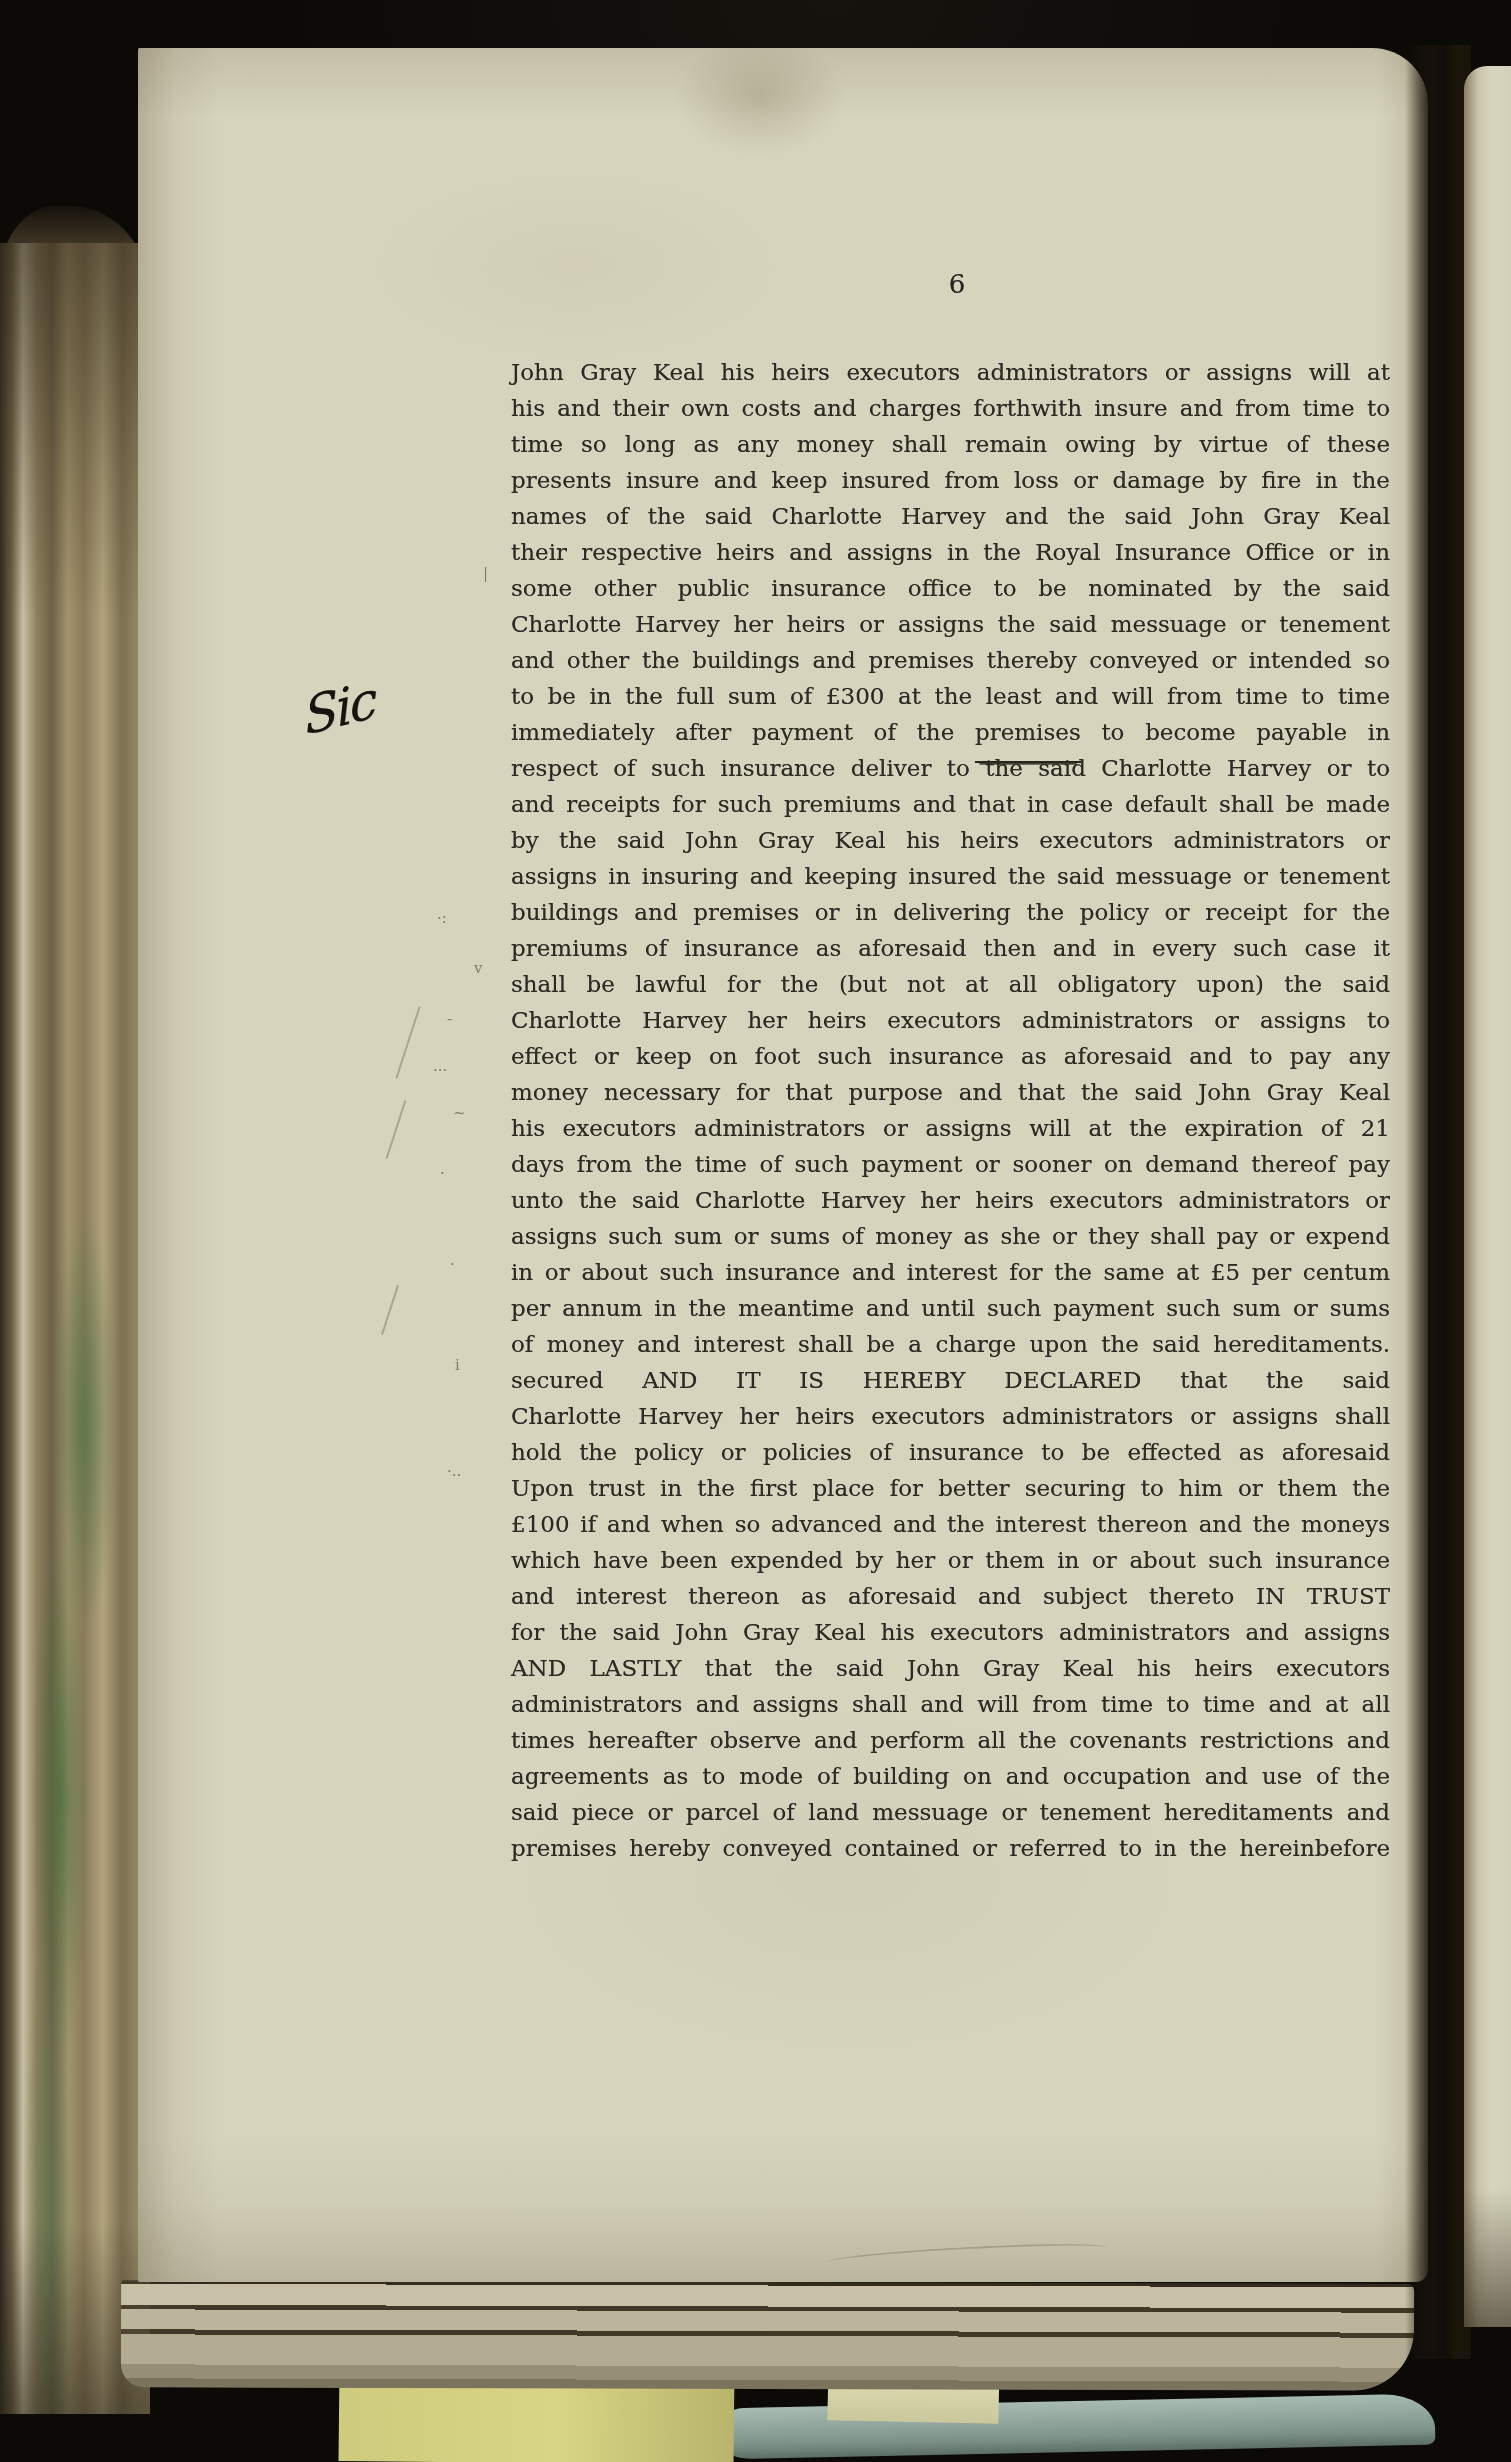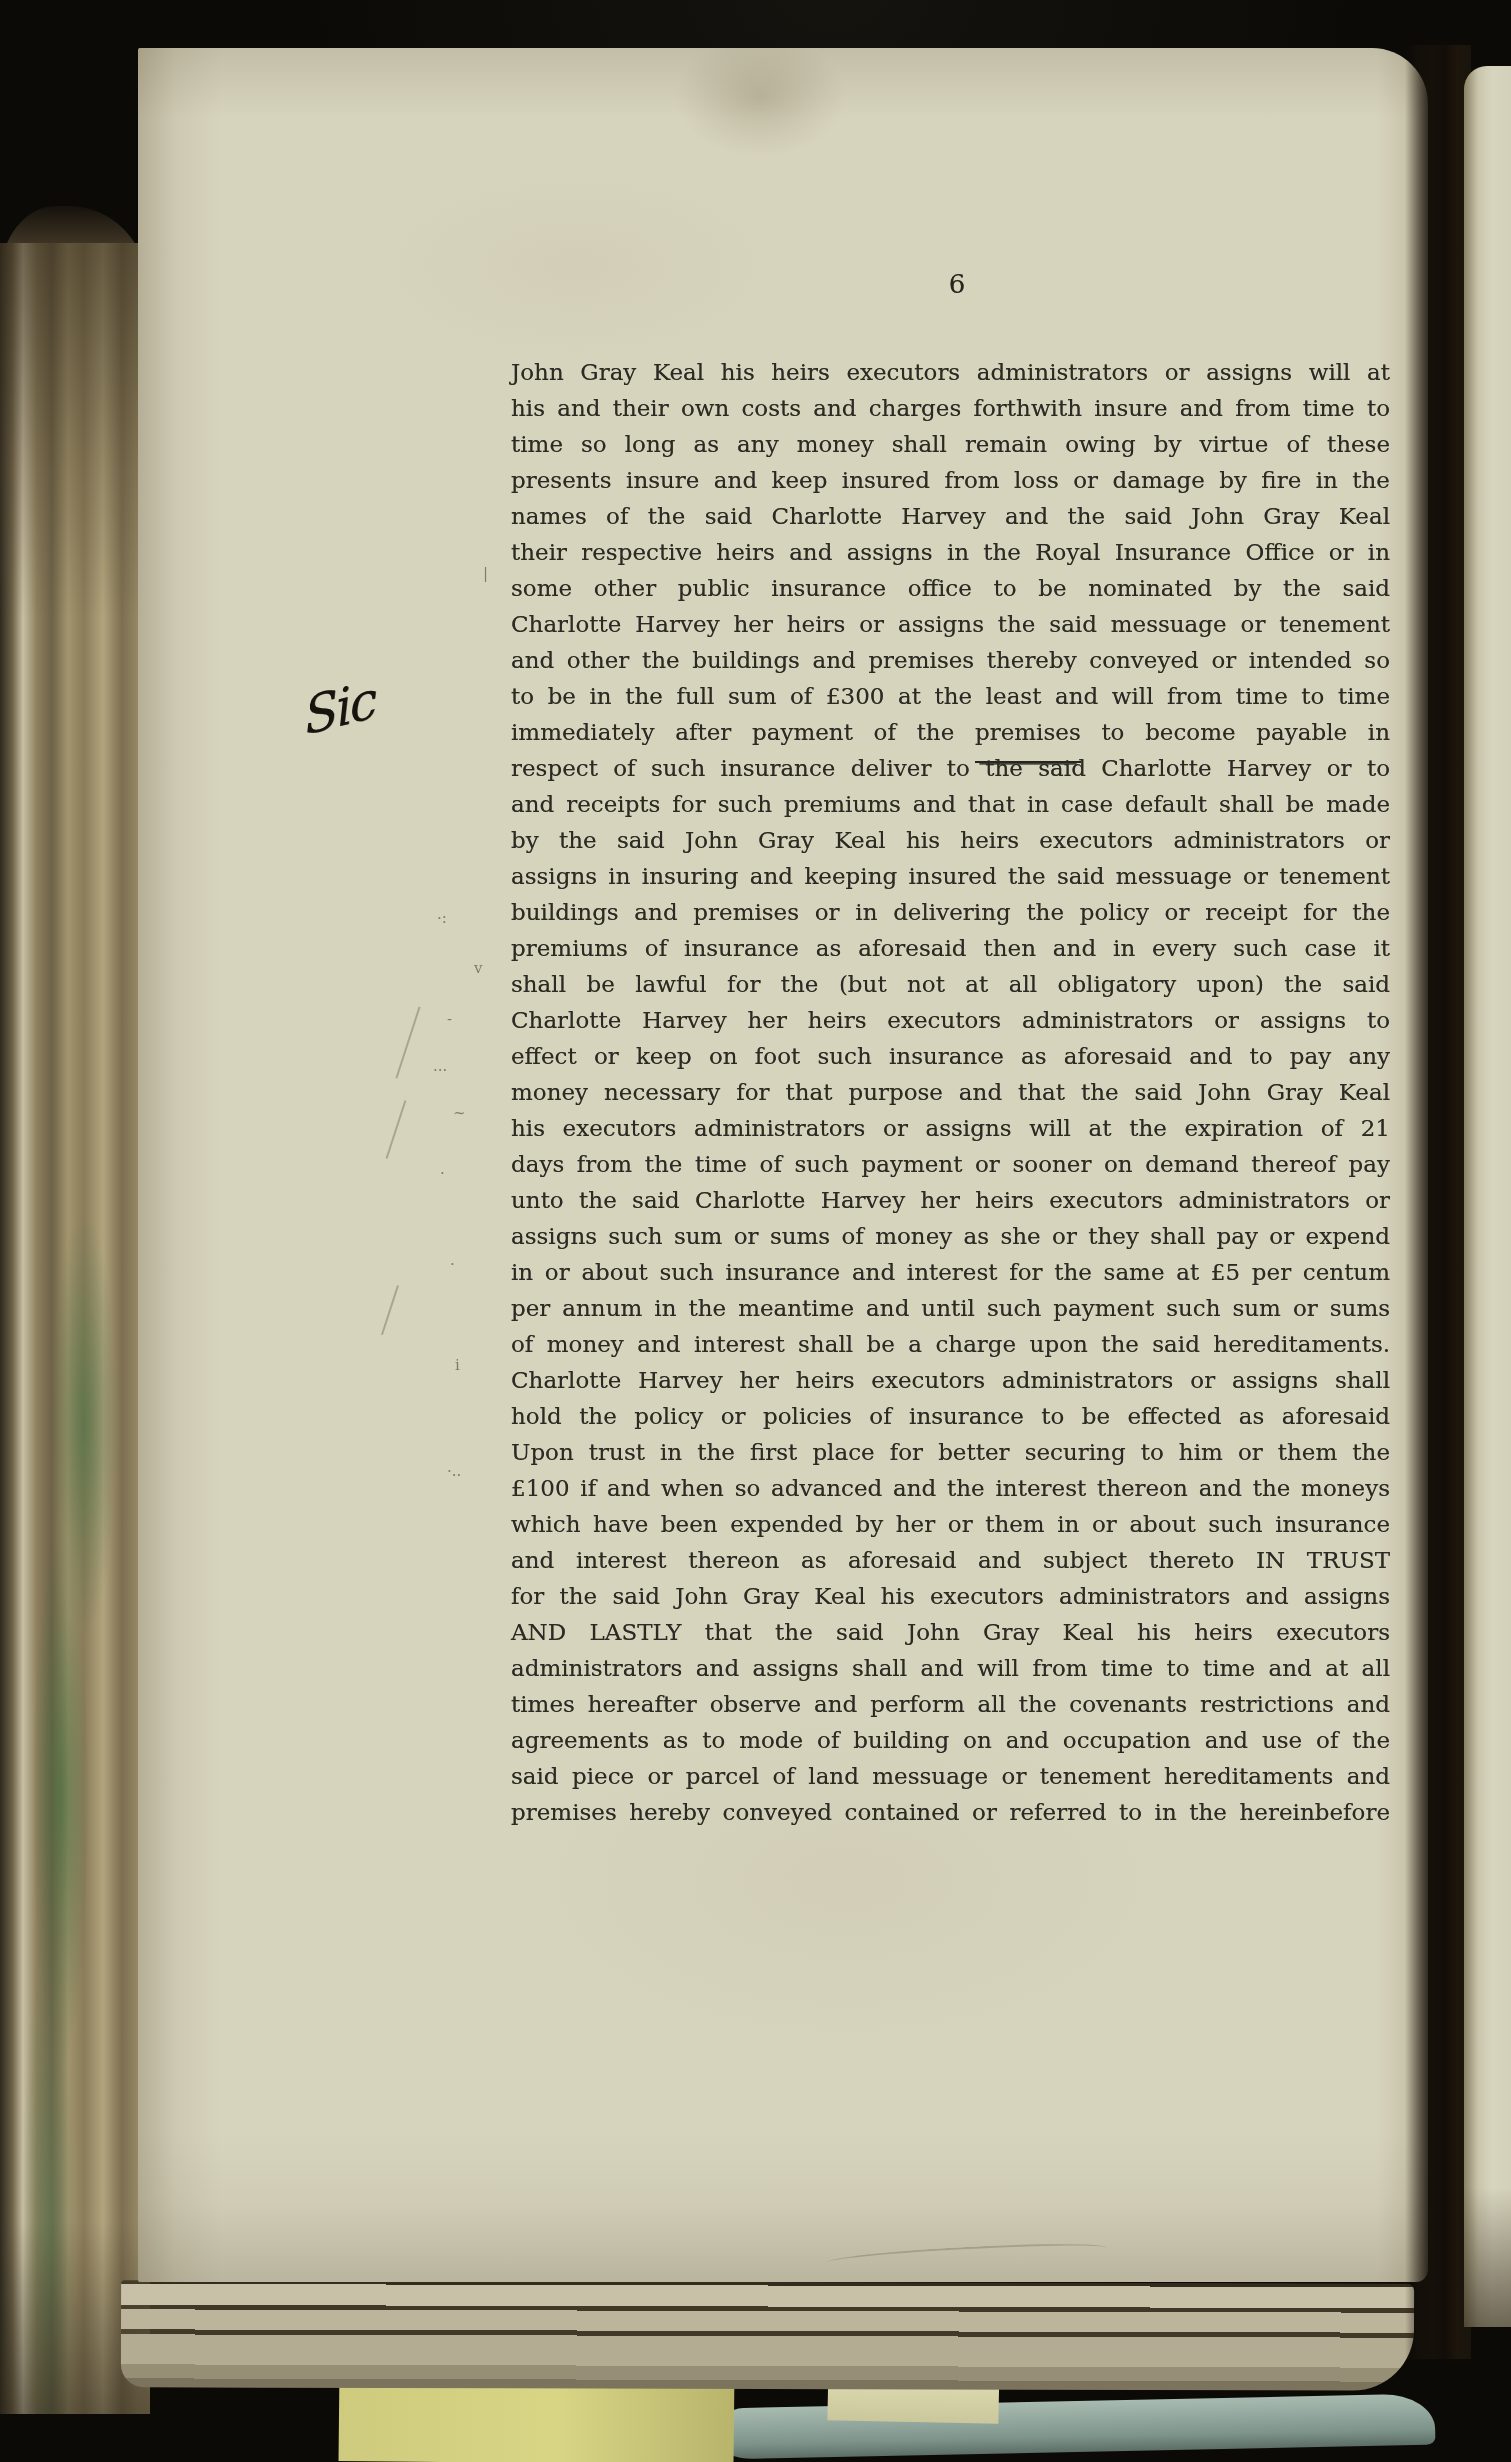--- a/index.html
+++ b/index.html
@@ -170,20 +170,21 @@
       <div class="tline">Charlotte Harvey her heirs executors administrators or assigns to</div>
       <div class="tline">effect or keep on foot such insurance as aforesaid and to pay any</div>
       <div class="tline">money necessary for that purpose and that the said John Gray Keal</div>
       <div class="tline">his executors administrators or assigns will at the expiration of 21</div>
       <div class="tline">days from the time of such payment or sooner on demand thereof pay</div>
       <div class="tline">unto the said Charlotte Harvey her heirs executors administrators or</div>
       <div class="tline">assigns such sum or sums of money as she or they shall pay or expend</div>
       <div class="tline">in or about such insurance and interest for the same at £5 per centum</div>
       <div class="tline">per annum in the meantime and until such payment such sum or sums</div>
       <div class="tline">of money and interest shall be a charge upon the said hereditaments.</div>
+      <div class="tline">secured AND IT IS HEREBY DECLARED that the said</div>
       <div class="tline">Charlotte Harvey her heirs executors administrators or assigns shall</div>
       <div class="tline">hold the policy or policies of insurance to be effected as aforesaid</div>
       <div class="tline">Upon trust in the first place for better securing to him or them the</div>
       <div class="tline">£100 if and when so advanced and the interest thereon and the moneys</div>
       <div class="tline">which have been expended by her or them in or about such insurance</div>
       <div class="tline">and interest thereon as aforesaid and subject thereto IN TRUST</div>
       <div class="tline">for the said John Gray Keal his executors administrators and assigns</div>
       <div class="tline">AND LASTLY that the said John Gray Keal his heirs executors</div>
       <div class="tline">administrators and assigns shall and will from time to time and at all</div>
       <div class="tline">times hereafter observe and perform all the covenants restrictions and</div>

